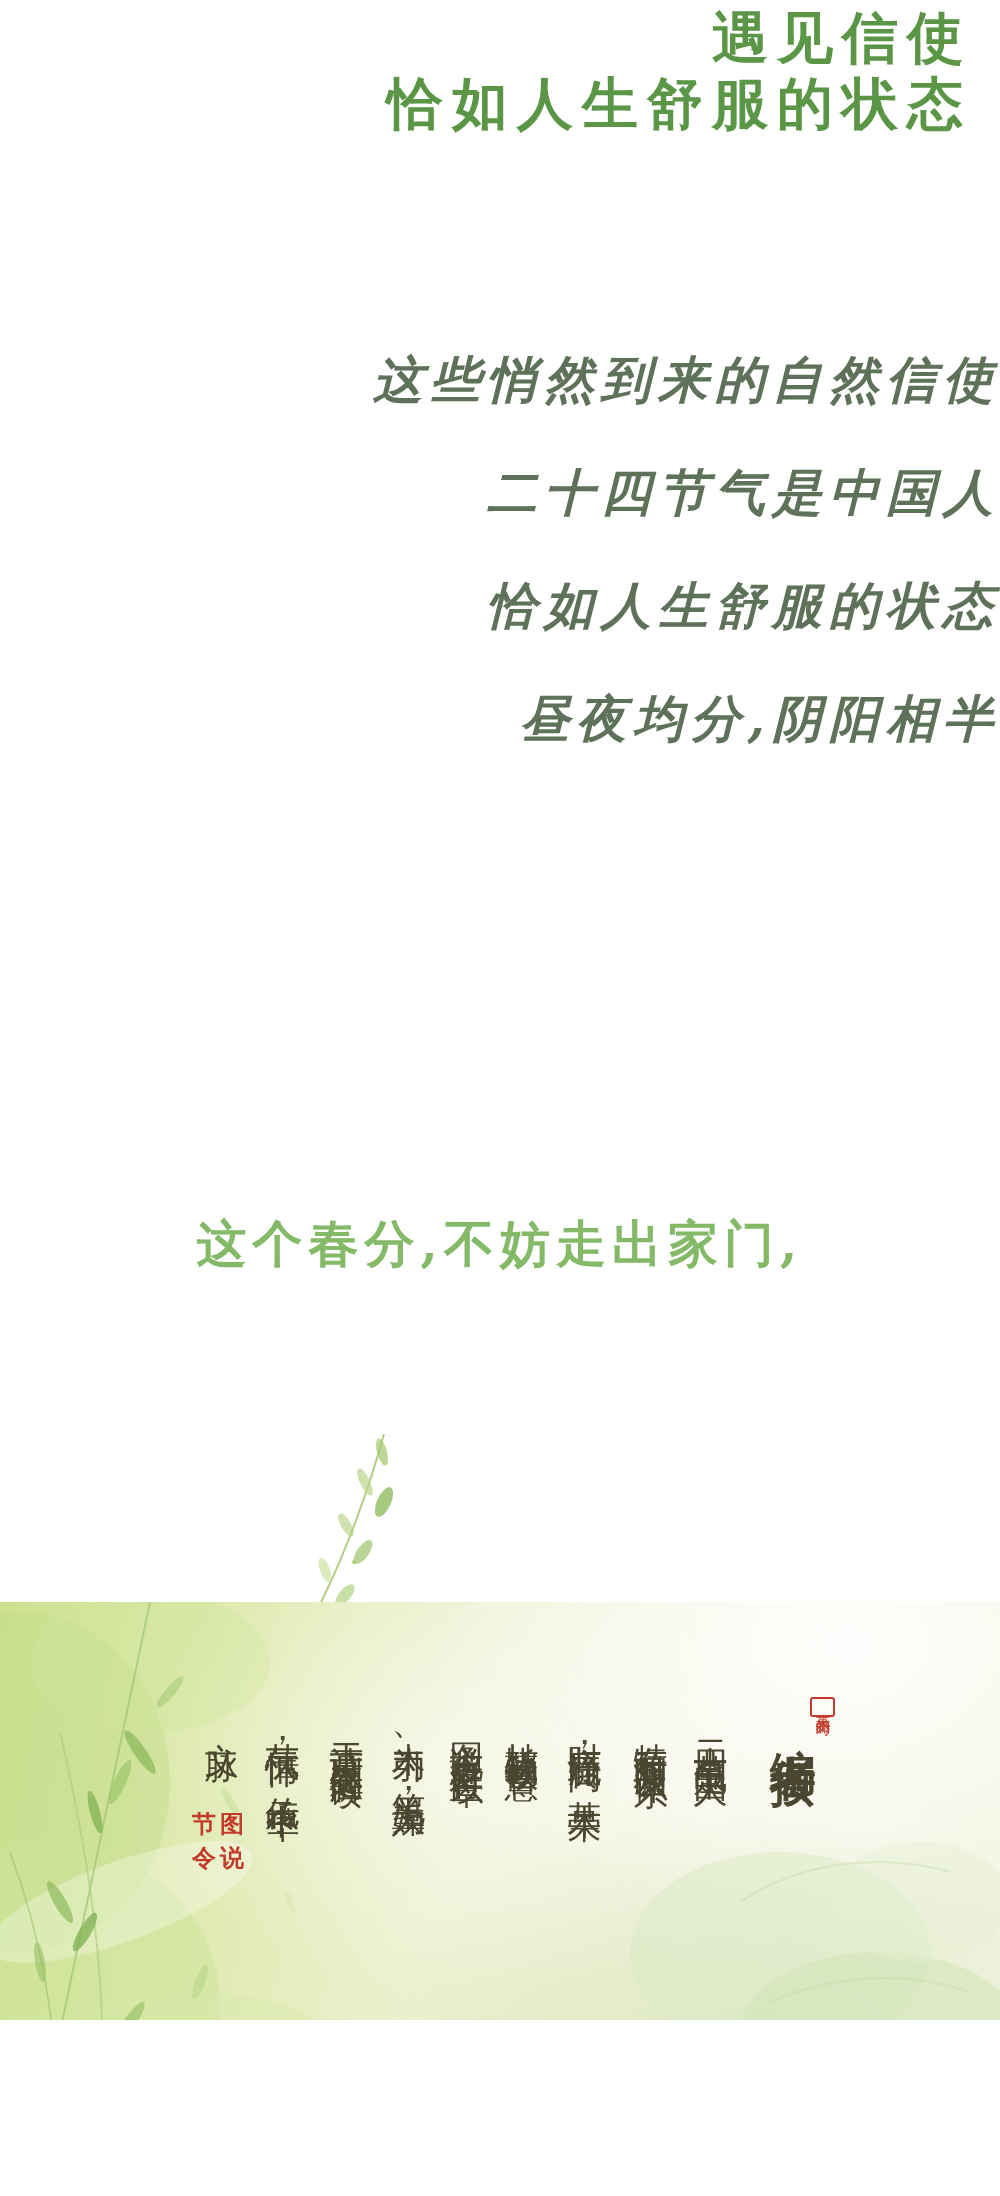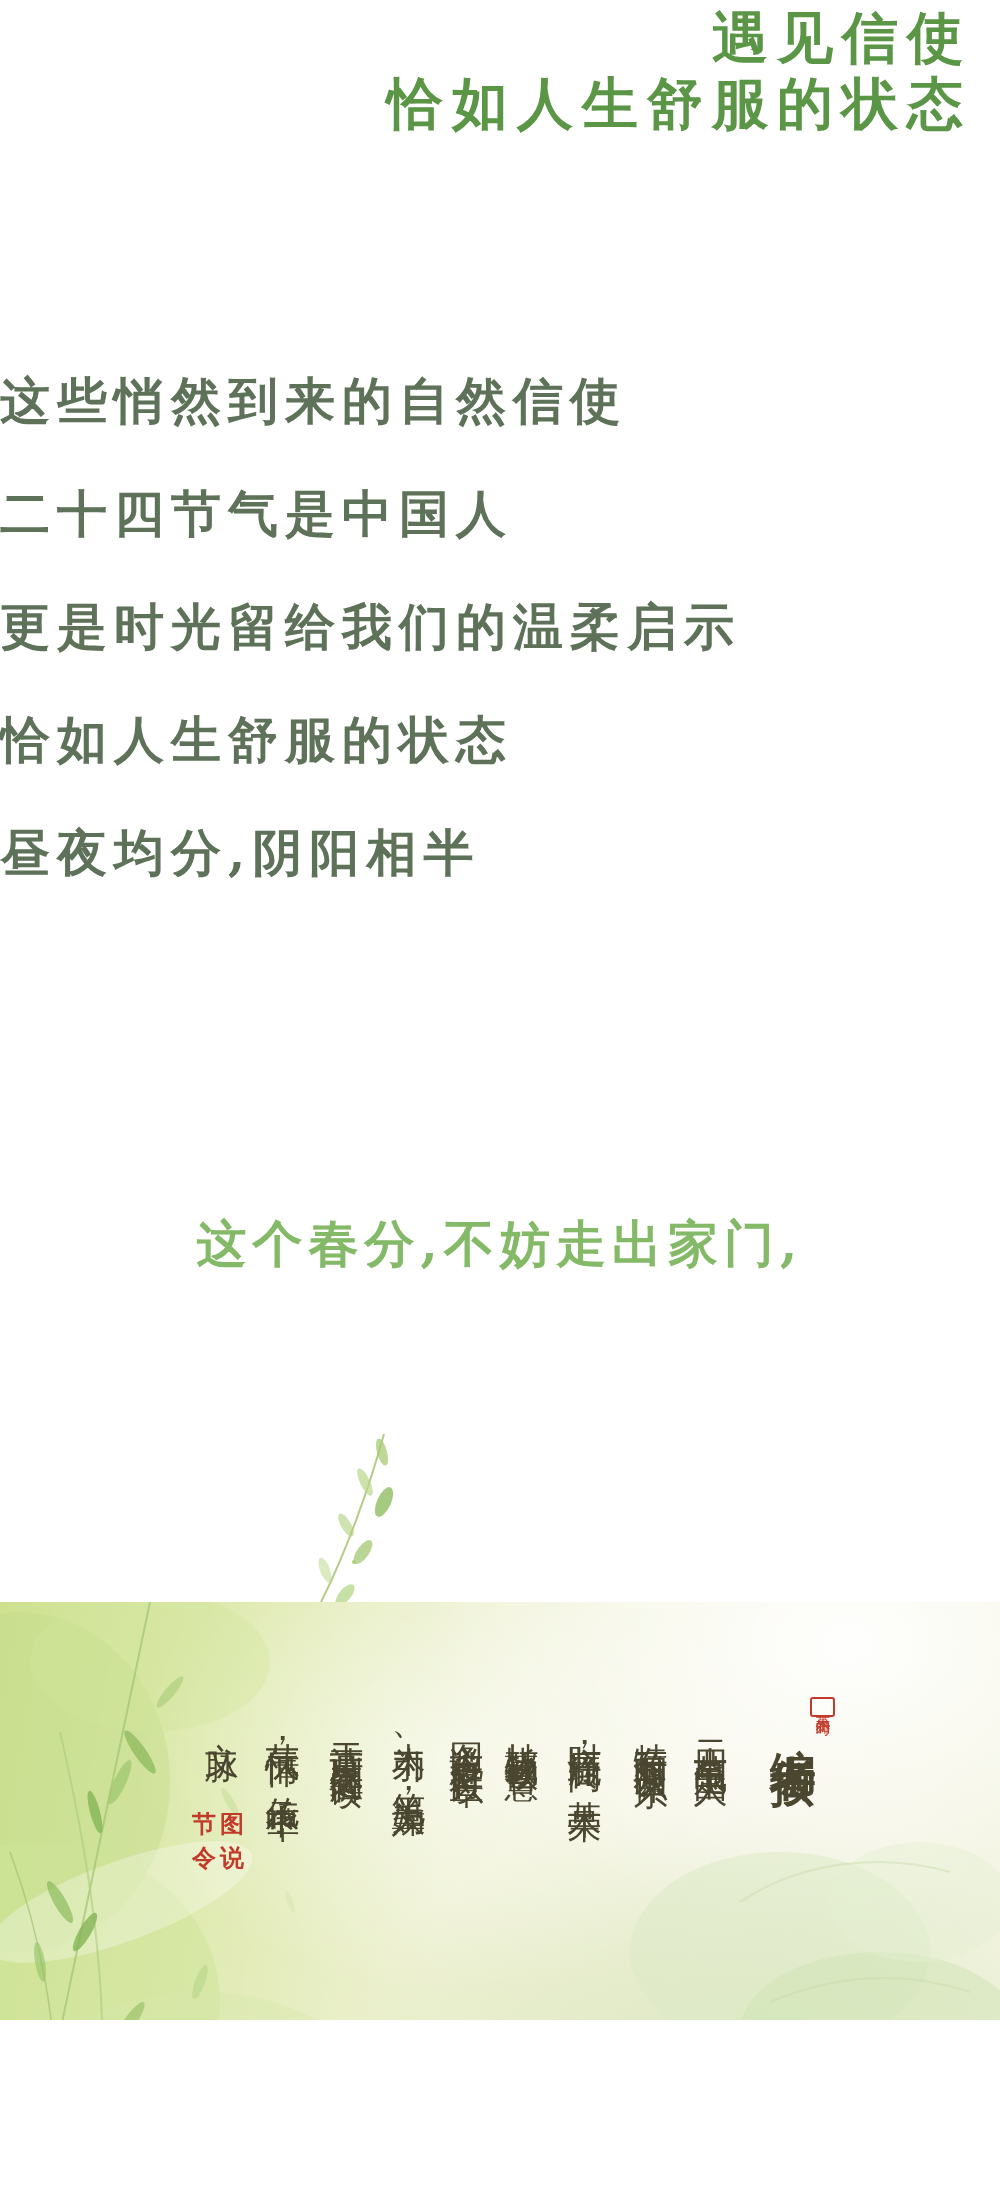--- a/index.html
+++ b/index.html
@@ -8,21 +8,21 @@
     background:#ffffff;overflow:hidden;
     font-family:"DejaVu Serif","Liberation Serif",serif;
   }
   
   .title-block{position:absolute;top:4px;right:28px;text-align:right;}
   .title-line{
     font-size:56px;line-height:66px;font-weight:900;letter-spacing:9px;
     color:var(--title-green);white-space:nowrap;
   }
   
-  .poem-block{position:absolute;top:344px;left:0;width:100%;text-align:left;}
+  .poem-block{position:absolute;top:323px;left:0;width:100%;text-align:right;font-style:italic;}
   .poem-line{
     height:113px;line-height:113px;font-size:50px;letter-spacing:7px;
     font-weight:700;color:var(--poem-dark);white-space:nowrap;
   }
   .invite-block{position:absolute;top:1188px;left:0;width:100%;text-align:center;}
   .invite-line{
     height:111px;line-height:111px;font-size:50px;letter-spacing:6px;
     font-weight:700;color:var(--invite-green);white-space:nowrap;
   }
   
@@ -72,21 +72,20 @@
 <div class="page">
 
   <header class="title-block">
     <div class="title-line">遇见信使</div>
     <div class="title-line">恰如人生舒服的状态</div>
   </header>
 
   <section class="poem-block">
     <div class="poem-line">这些悄然到来的自然信使</div>
     <div class="poem-line">二十四节气是中国人</div>
-    <div class="poem-line">更是时光留给我们的温柔启示</div>
     <div class="poem-line">恰如人生舒服的状态</div>
     <div class="poem-line">昼夜均分,阴阳相半</div>
   </section>
 
   <section class="invite-block">
     <div class="invite-line">这个春分,不妨走出家门,</div>
   </section>
 
   <svg class="branch" width="150" height="235" viewBox="0 0 150 235">
     <g>

